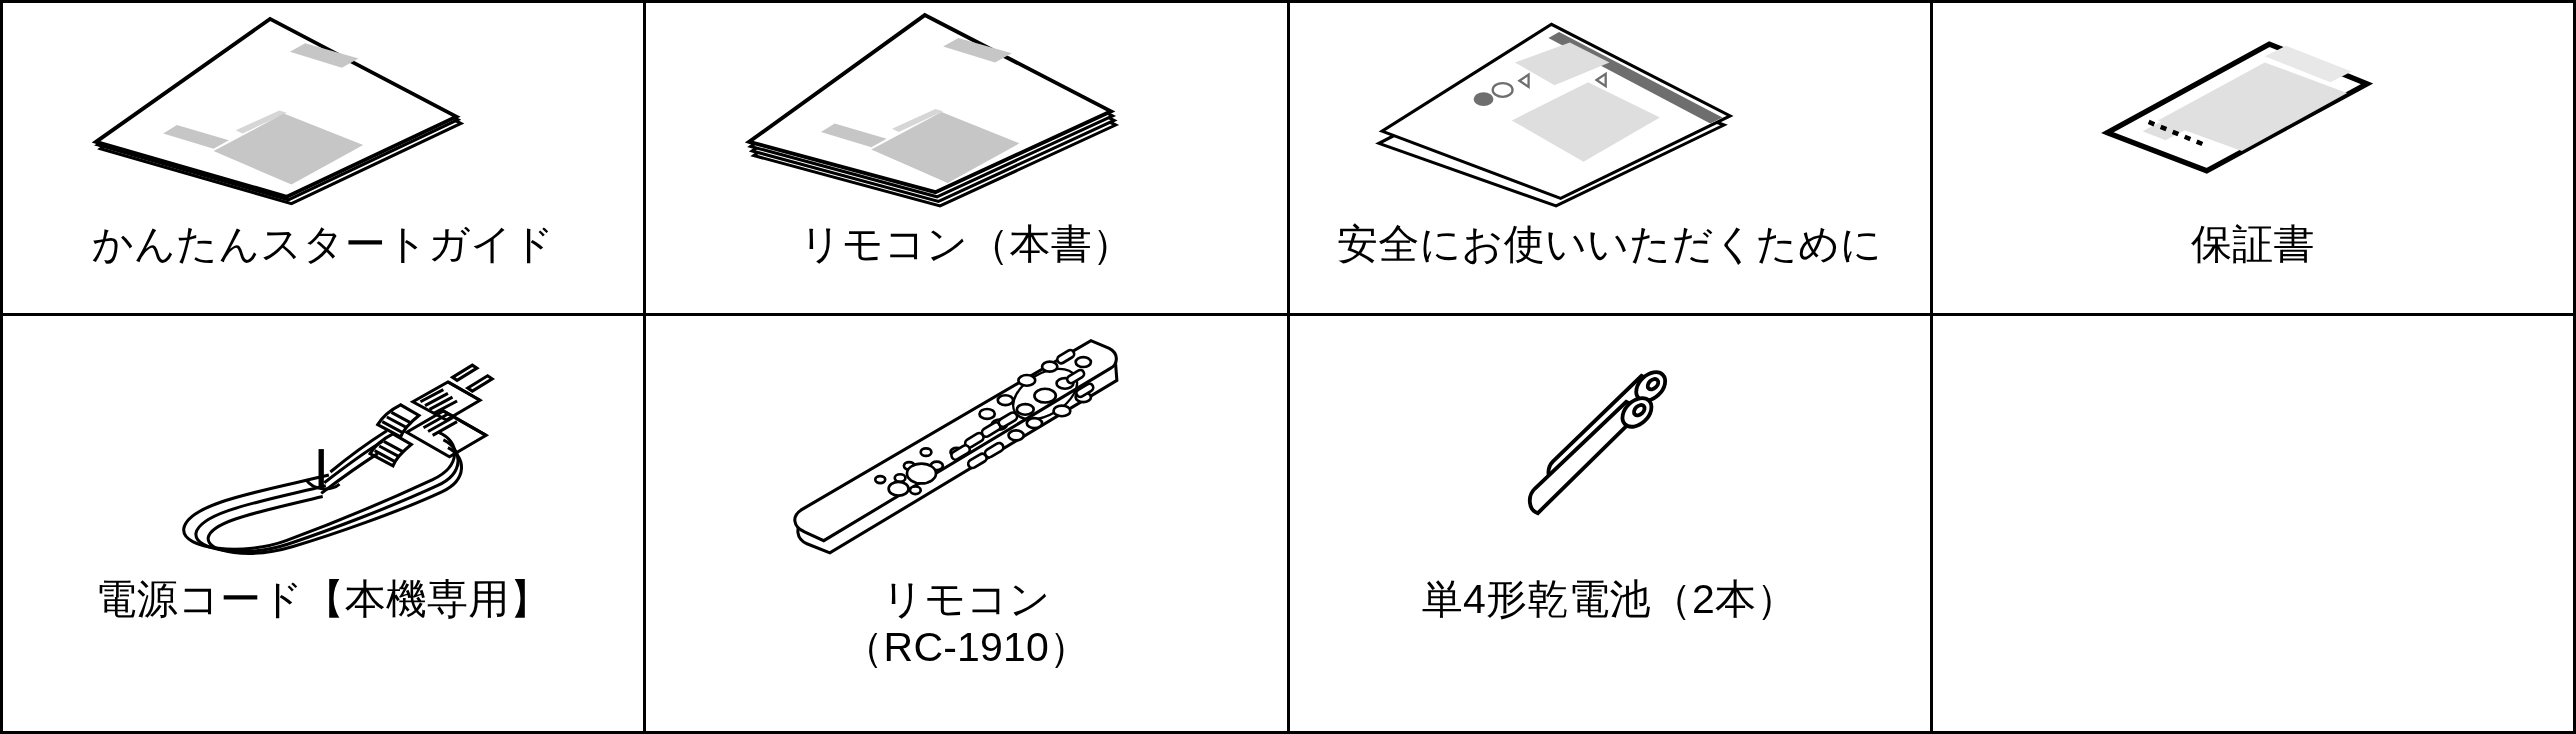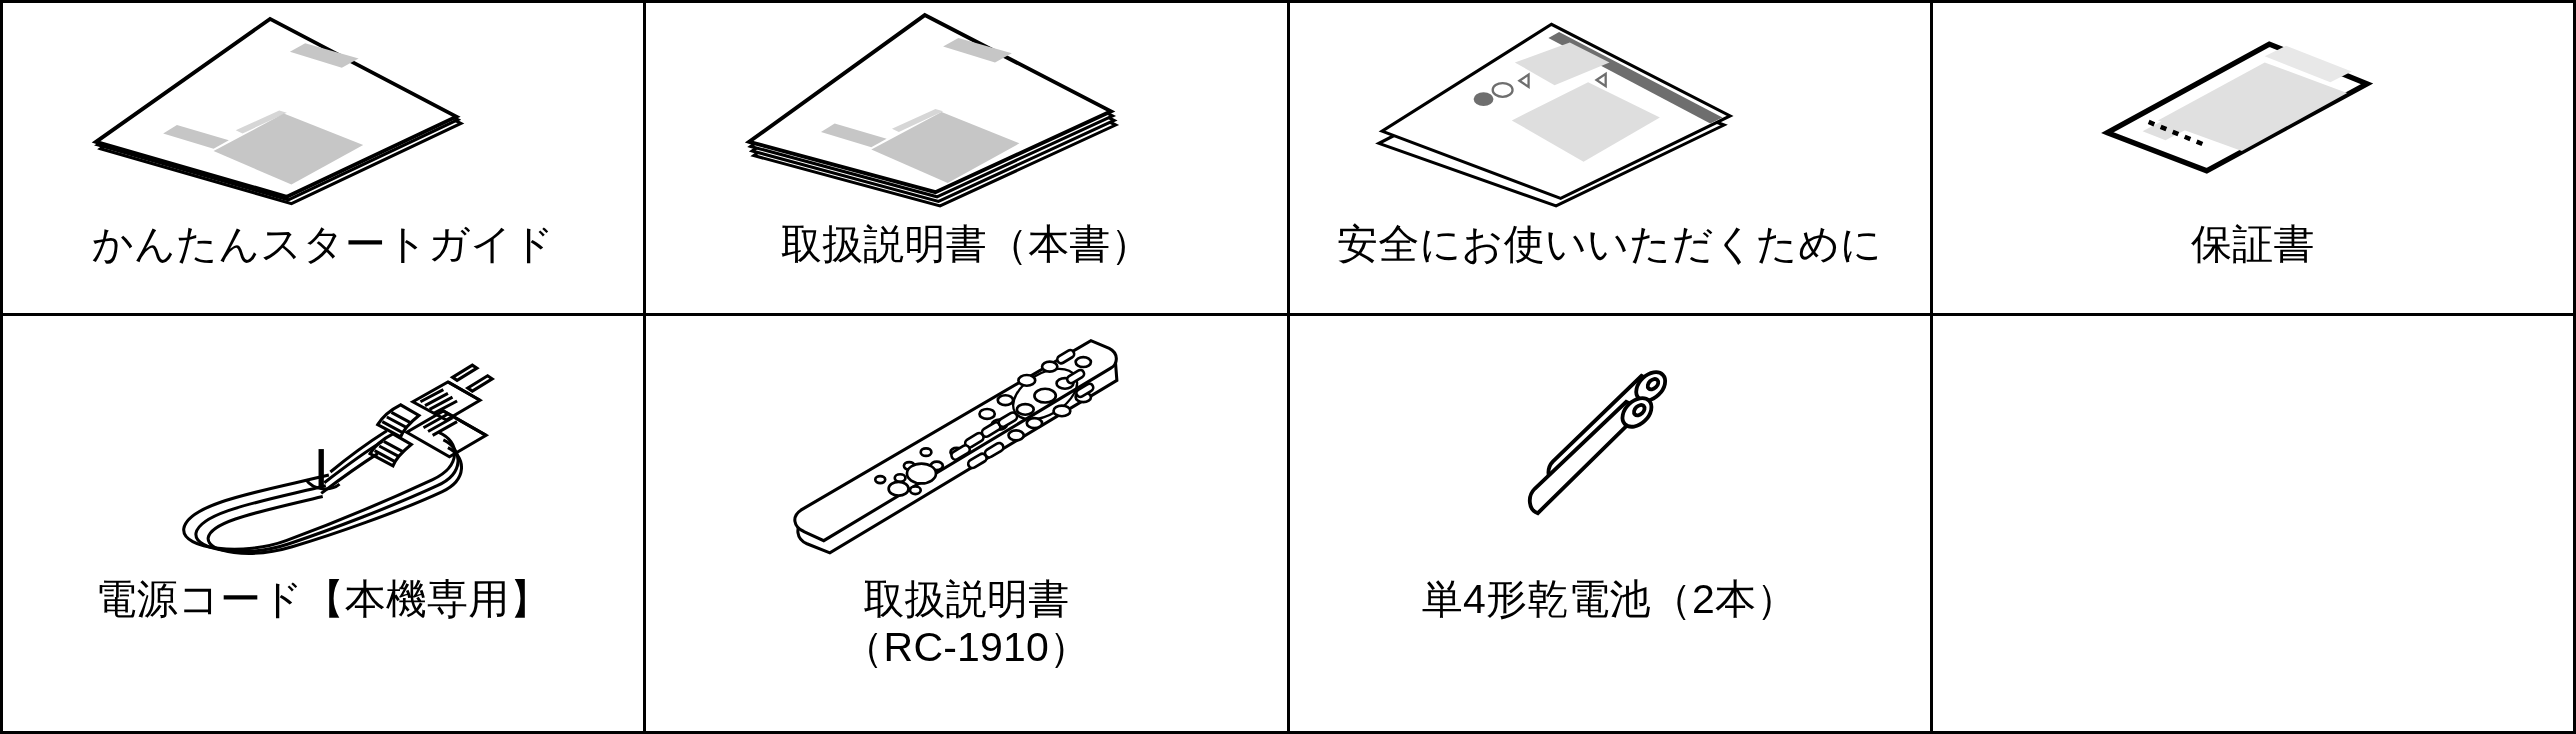--- a/index.html
+++ b/index.html
@@ -117,21 +117,21 @@
 
             <g stroke="none">
               <polygon points="300,38 370,58 348,70 280,49" fill="#c6c6c6"></polygon>
               <polygon points="138,150 206,170 186,181 120,161" fill="#c6c6c6"></polygon>
               <polygon points="213,157 270,131 280,134 222,161" fill="#d6d6d6"></polygon>
               <polygon points="186,184 278,135 380,176 286,228" fill="#c6c6c6"></polygon>
             </g>
           </svg>
         </div>
         <div class="label-block">
-          <span class="label-line">取扱説明書（本書）</span>
+          <span class="label-line">リモコン（本書）</span>
         </div>
       </div>
     </td>
 
     <td>
       <div class="cell-inner">
         <div class="art-area">
           <svg width="489" height="200" viewBox="0 0 640 262">
 
             <path d="M18 176 L250 258 L470 152 L236 64 Z" fill="#ffffff" stroke="#000000" stroke-width="4"></path>
@@ -276,21 +276,21 @@
               <rect x="214" y="155" width="26" height="11" rx="5.5" transform="rotate(-31 227 160)"></rect>
               <rect x="236" y="166" width="26" height="11" rx="5.5" transform="rotate(-31 249 171)"></rect>
               <rect x="258" y="152" width="26" height="11" rx="5.5" transform="rotate(-31 271 157)"></rect>
               <rect x="353" y="30" width="24" height="10" rx="5" transform="rotate(-31 365 35)"></rect>
               <rect x="366" y="56" width="24" height="10" rx="5" transform="rotate(-31 378 61)"></rect>
               <rect x="378" y="74" width="24" height="10" rx="5" transform="rotate(-31 390 79)"></rect>
             </g>
           </svg>
         </div>
         <div class="label-block">
-          <span class="label-line">取扱説明書</span>
+          <span class="label-line">リモコン</span>
           <span class="label-line">（RC-1910）</span>
         </div>
       </div>
     </td>
 
     <td>
       <div class="cell-inner">
         <div class="art-area">
           <svg width="229" height="229" viewBox="0 0 300 300">
             <g fill="#ffffff" stroke="#000000" stroke-width="5">

